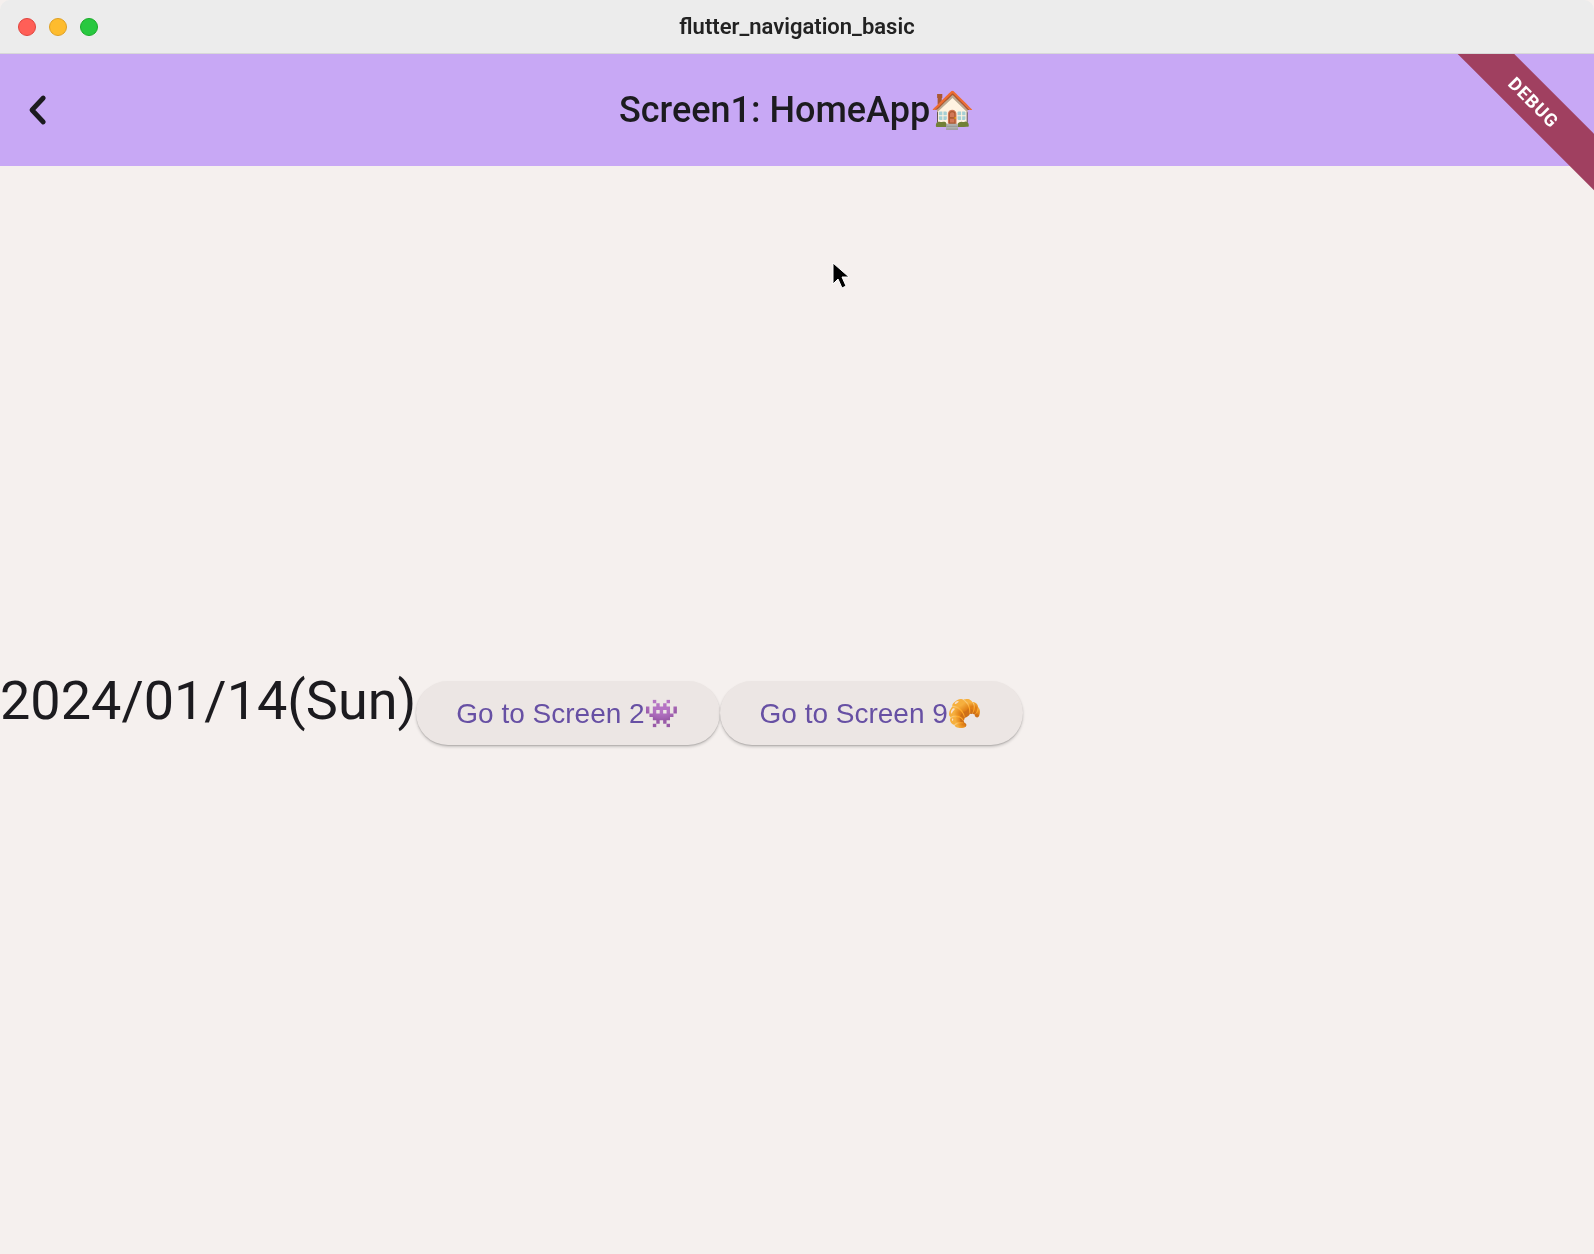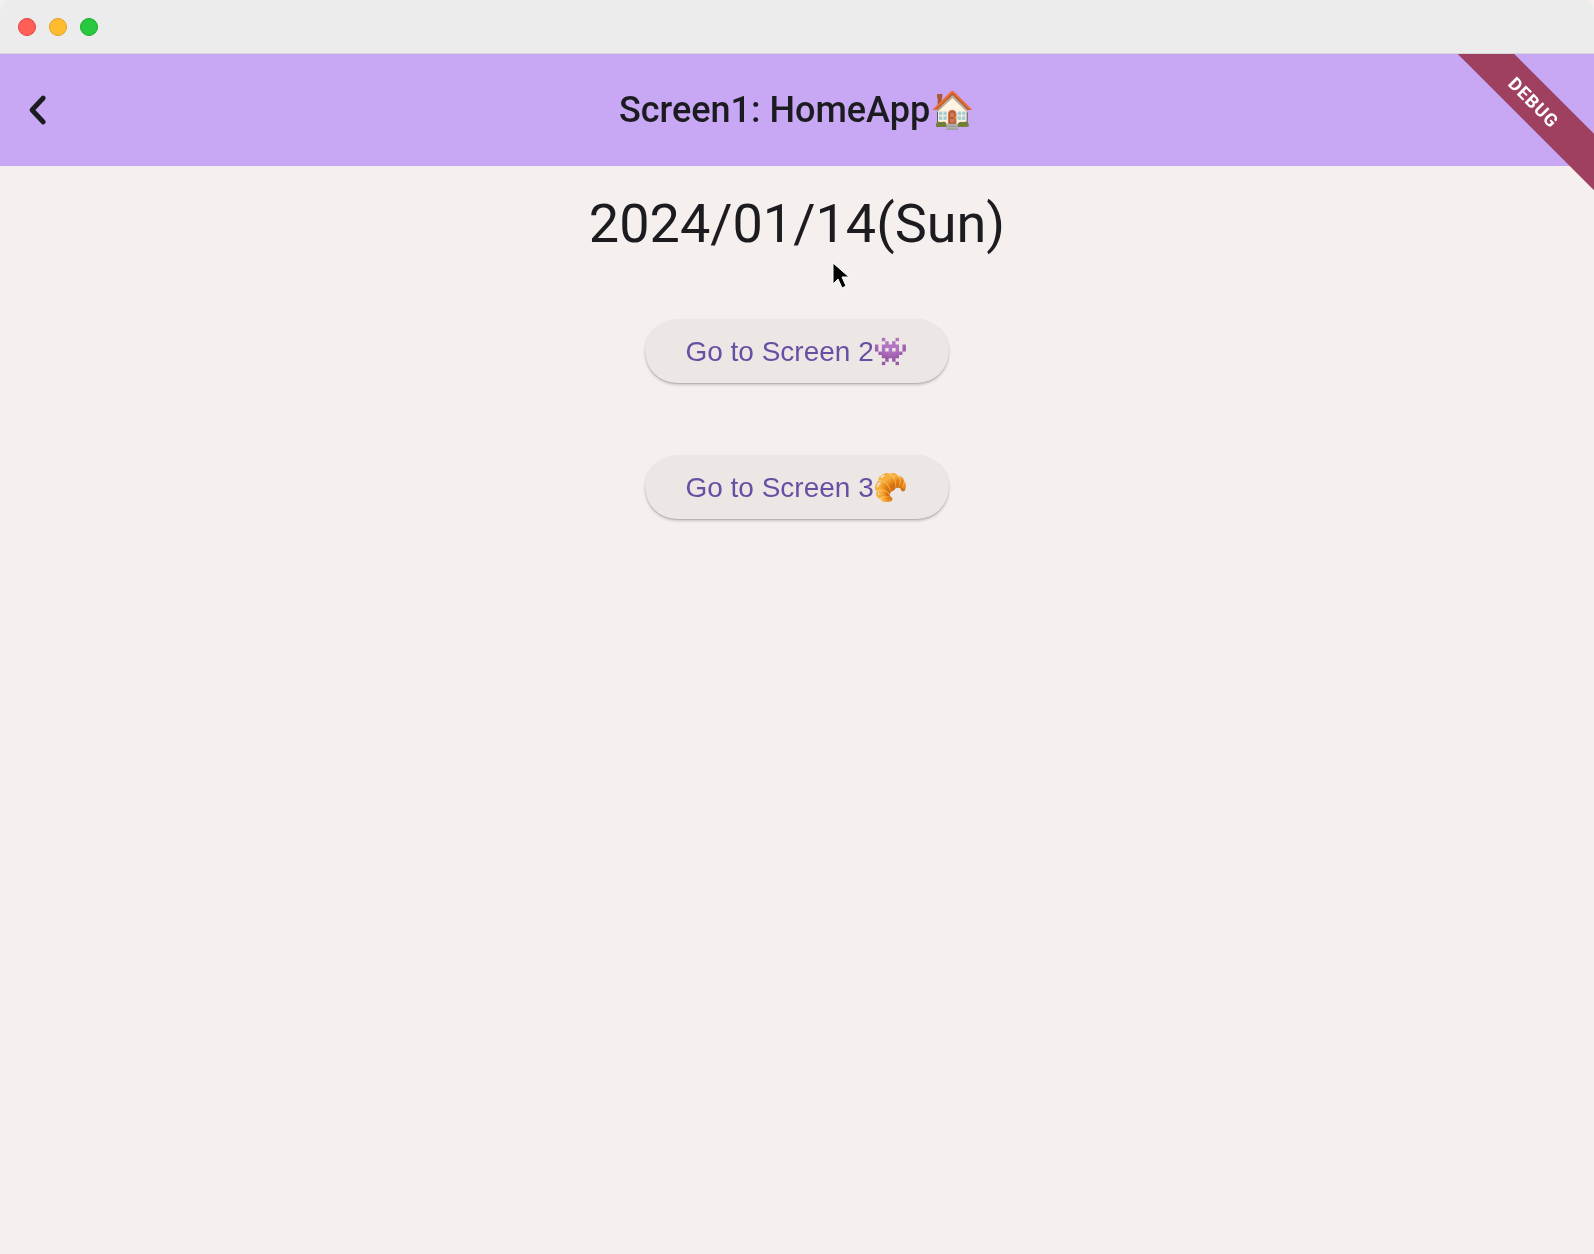--- a/index.html
+++ b/index.html
@@ -105,23 +105,23 @@
       align-items: center;
       justify-content: center;
       color: #fff;
       font-size: 18px;
       font-weight: 700;
       letter-spacing: 1px;
     }
     .content {
       flex: 1;
       display: flex;
-      flex-direction: column;
+      flex-direction: row;
       align-items: center;
-      padding-top: 24px;
+      padding-top: 6px;
     }
     .date-text {
       font-size: 54px;
       color: #1c1b1f;
       font-weight: 400;
       margin-top: 2px;
       margin-bottom: 28px;
     }
     .nav-button {
       display: inline-flex;
@@ -151,20 +151,21 @@
 <body>
 
 <div class="window">
 
   <div class="titlebar">
     <div class="traffic-lights">
       <div class="traffic-light traffic-close"></div>
       <div class="traffic-light traffic-min"></div>
       <div class="traffic-light traffic-max"></div>
     </div>
+    <div class="window-title">flutter_navigation_basic</div>
   </div>
 
   <div class="appbar">
     <button class="back-btn">
       <svg viewBox="0 0 24 24">
         <path d="M15.5 4 L8 12 L15.5 20" stroke="#1c1b1f" stroke-width="3.2" fill="none" stroke-linecap="round" stroke-linejoin="round"></path>
       </svg>
     </button>
     <div class="appbar-title">Screen1: HomeApp🏠</div>
   </div>
@@ -173,21 +174,21 @@
     <div class="debug-banner-inner">DEBUG</div>
   </div>
 
   <div class="content">
     <div class="date-text">2024/01/14(Sun)</div>
 
     <button class="nav-button">
       <span>Go to Screen 2👾</span>
     </button>
     <button class="nav-button">
-      <span>Go to Screen 3🥐</span>
+      <span>Go to Screen 9🥐</span>
     </button>
   </div>
 
   <svg class="cursor" width="22" height="28" viewBox="0 0 22 28">
     <path d="M1 1 L1 22 L6 17 L10 26 L14 24 L10 15 L17 15 Z" fill="#000" stroke="#fff" stroke-width="1"></path>
   </svg>
 
 </div>
 
 </body></html>

